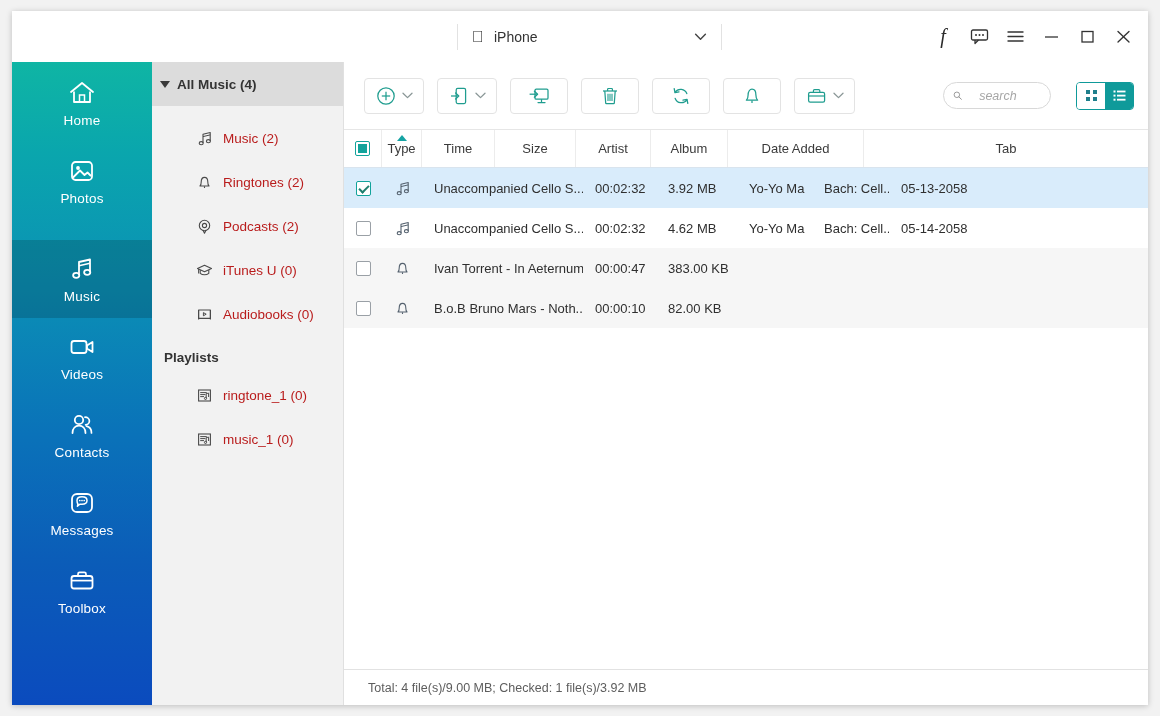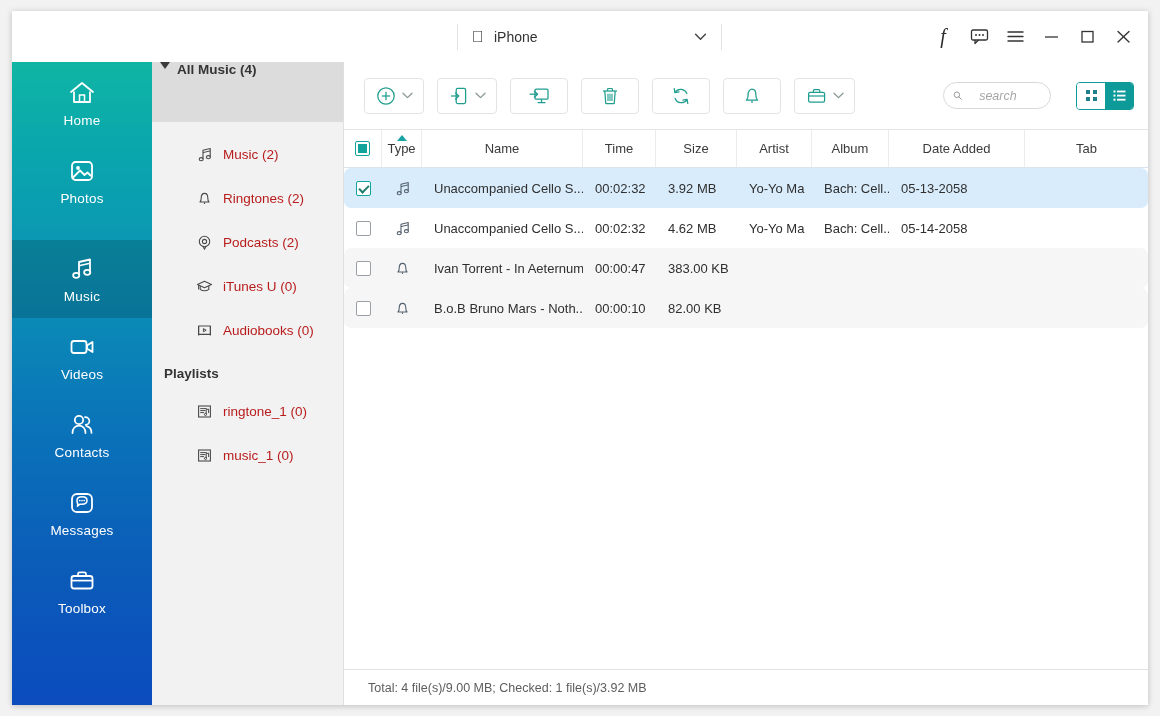--- a/index.html
+++ b/index.html
@@ -84,23 +84,23 @@
   .navlabel { font-size: 13.5px; letter-spacing: .2px; }
 
   
   .catpane {
     width: 192px; flex: 0 0 192px;
     background: #f2f2f2;
     border-right: 1px solid #e0e0e0;
     display: flex; flex-direction: column;
   }
   .cathead {
-    height: 60px;
+    height: 44px;
     background: #dcdcdc;
-    display: flex; align-items: flex-start;
+    display: flex; align-items: center;
     padding-left: 8px;
     font-size: 13.5px; font-weight: bold; color: #343434;
     gap: 7px;
   }
   .tri-down {
     width: 0; height: 0;
     border-left: 5.5px solid transparent;
     border-right: 5.5px solid transparent;
     border-top: 7px solid #3a3a3a;
   }
@@ -187,21 +187,21 @@
   }
   .th:last-child { border-right: none; }
   .sort-asc {
     position: absolute; top: 5px; left: 50%; transform: translateX(-50%);
     width: 0; height: 0;
     border-left: 5px solid transparent;
     border-right: 5px solid transparent;
     border-bottom: 6px solid #15a3a3;
   }
   .rows { flex: 1; overflow: auto; }
-  .trow { height: 40px; display: flex; align-items: stretch; font-size: 13px; color: #2f2f2f; border-radius: 7px; }
+  .trow { height: 40px; display: flex; align-items: stretch; font-size: 13px; color: #2f2f2f; }
   .trow.sel { background: #d9ecfb; }
   .trow.alt { background: #f6f6f6; align-items: center; }
   .td { display: flex; align-items: center; overflow: hidden; white-space: nowrap; }
   .td.c { justify-content: center; }
   .td.l { padding-left: 12px; }
 
   
   .c-check { width: 38px; flex: 0 0 38px; }
   .c-type  { width: 40px; flex: 0 0 40px; }
   .c-name  { width: 161px; flex: 0 0 161px; }
@@ -578,23 +578,20 @@
 
       <div class="tablewrap">
 
         <div class="thead">
           <div class="th c-check">
             <span class="cb head"></span>
           </div>
           <div class="th c-type">
             <span class="sort-asc"></span>
             <span>Type</span>
-          </div>
-          <div class="th c-name">
-            <span>Name</span>
           </div>
           <div class="th c-time">
             <span>Time</span>
           </div>
           <div class="th c-size">
             <span>Size</span>
           </div>
           <div class="th c-artist">
             <span>Artist</span>
           </div>

